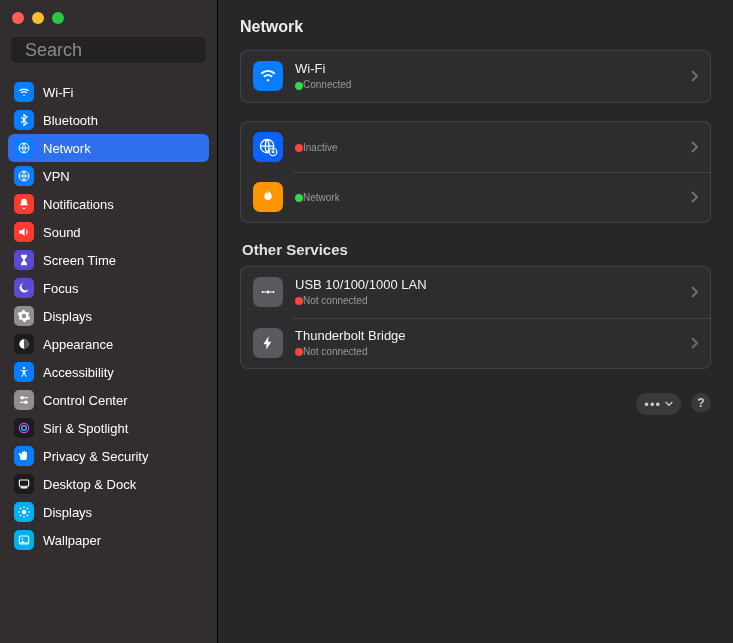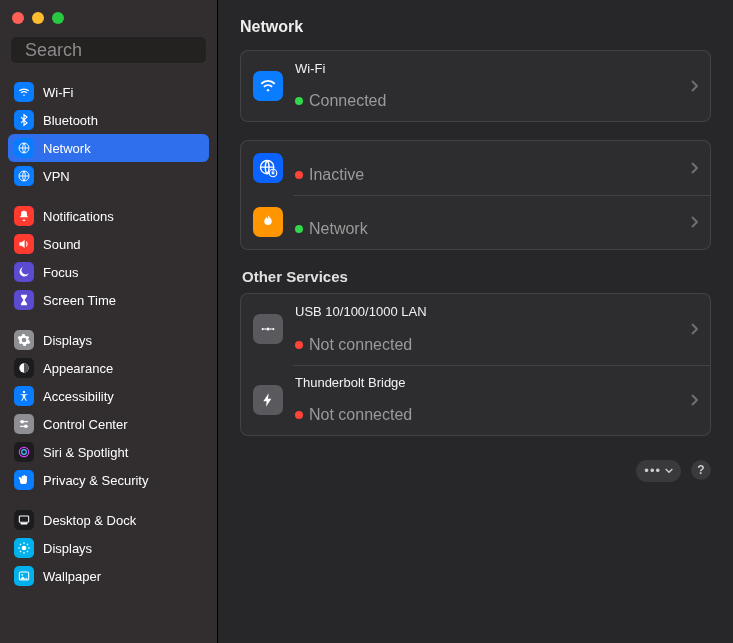--- a/index.html
+++ b/index.html
@@ -14,42 +14,42 @@
   .dot.red { background: #ff5f57; }
   .dot.yellow { background: #febc2e; }
   .dot.green { background: #28c840; }
   .search-wrap { padding: 4px 10px 10px 10px; }
   .search { display: flex; align-items: center; gap: 6px; background: rgba(0,0,0,0.28); border: 1px solid rgba(255,255,255,0.07); border-radius: 6px; padding: 4px 8px; height: 28px; }
   .search input { flex: 1; background: transparent; border: none; outline: none; color: #ddd; font-size: 18px; }
   .search input::placeholder { color: #8a8a8a; }
   .search svg { opacity: 0.55; }
 
   .side-scroll { flex: 1; overflow-y: auto; padding: 0 8px 12px 8px; }
-  .side-group { margin-top: 12px; }
+  .side-group { }
   .side-group:first-child { margin-top: 4px; }
   .side-item { display: flex; align-items: center; gap: 9px; padding: 4px 6px; border-radius: 6px; cursor: default; height: 28px; }
   .side-item.selected { background: #2f6fed; }
   .side-item .lbl { font-size: 13px; color: #fff; }
   .ic { width: 20px; height: 20px; border-radius: 5px; display: flex; align-items: center; justify-content: center; flex-shrink: 0; }
 
   .ic svg { width: 14px; height: 14px; }
 
   
   .main { flex: 1; background: #272729; display: flex; flex-direction: column; }
   .main-header { padding: 18px 22px 14px 22px; }
   .main-header h1 { font-size: 16px; font-weight: 700; color: #eee; }
 
   .content { padding: 0 22px 20px 22px; flex: 1; overflow-y: auto; }
   .card { border: 1px solid rgba(255,255,255,0.10); background: rgba(255,255,255,0.03); border-radius: 8px; margin-bottom: 18px; }
   .row { display: flex; align-items: center; gap: 12px; padding: 10px 12px; position: relative; cursor: default; }
   .row + .row::before { content: ""; position: absolute; top: 0; left: 52px; right: 0; height: 1px; background: rgba(255,255,255,0.10); }
   .row .big-ic { width: 30px; height: 30px; border-radius: 7px; display: flex; align-items: center; justify-content: center; flex-shrink: 0; }
   .row .text { flex: 1; display: flex; flex-direction: column; line-height: 1.25; }
   .row .title { font-size: 13px; color: #f2f2f2; font-weight: 500; }
-  .row .status { font-size: 16px; color: #9a9a9a; display: flex; align-items: center; gap: 6px; margin-top: 14px; }
+  .row .status { font-size: 10px; color: #9a9a9a; display: flex; align-items: center; margin-top: 2px; }
   .status-dot { width: 8px; height: 8px; border-radius: 50%; }
   .chev { color: #6e6e6e; }
   .section-title { font-size: 15px; font-weight: 600; color: #e0e0e0; margin: 4px 2px 8px 2px; }
 
   .footer-actions { display: flex; justify-content: flex-end; gap: 10px; padding-top: 6px; }
   .pill-btn { background: #3a3a3c; border-radius: 14px; height: 22px; padding: 0 8px; display: flex; align-items: center; gap: 4px; color: #ccc; font-size: 13px; }
   .help-btn { width: 20px; height: 20px; border-radius: 50%; background: #3a3a3c; color: #ccc; display: flex; align-items: center; justify-content: center; font-size: 12px; font-weight: 600; }
 
   
   .bg-blue { background: #0a7cff; }
@@ -138,32 +138,32 @@
               <svg viewBox="0 0 24 24" fill="#fff">
                 <path d="M4 9v6h4l5 4V5L8 9H4z"></path>
                 <path d="M16 8c1.5 1 1.5 7 0 8" fill="none" stroke="#fff" stroke-width="1.8"></path>
               </svg>
             </div>
           <span class="lbl">Sound</span>
         </div>
         <div class="side-item">
           <div class="ic bg-purple">
               <svg viewBox="0 0 24 24" fill="#fff">
+                <path d="M7 3h10v3l-4 6 4 6v3H7v-3l4-6-4-6V3z"></path>
+              </svg>
+            </div>
+          <span class="lbl">Screen Time</span>
+        </div>
+        <div class="side-item">
+          <div class="ic bg-purple">
+              <svg viewBox="0 0 24 24" fill="#fff">
                 <path d="M20 14A8 8 0 1 1 10 4a6.5 6.5 0 0 0 10 10z"></path>
               </svg>
             </div>
           <span class="lbl">Focus</span>
-        </div>
-        <div class="side-item">
-          <div class="ic bg-purple">
-              <svg viewBox="0 0 24 24" fill="#fff">
-                <path d="M7 3h10v3l-4 6 4 6v3H7v-3l4-6-4-6V3z"></path>
-              </svg>
-            </div>
-          <span class="lbl">Screen Time</span>
         </div>
       </div>
 
       <div class="side-group">
         <div class="side-item">
           <div class="ic bg-lightgrey">
               <svg viewBox="0 0 24 24" fill="#fff">
                 <path d="M12 8a4 4 0 1 0 0 8 4 4 0 0 0 0-8zm9 4a9 9 0 0 1-.2 1.8l2 1.6-2 3.4-2.4-1a8.9 8.9 0 0 1-3.1 1.8l-.4 2.6h-4l-.4-2.6a8.9 8.9 0 0 1-3.1-1.8l-2.4 1-2-3.4 2-1.6A9 9 0 0 1 3 12c0-.6.1-1.2.2-1.8l-2-1.6 2-3.4 2.4 1A8.9 8.9 0 0 1 8.7 4.4L9.1 1.8h4l.4 2.6a8.9 8.9 0 0 1 3.1 1.8l2.4-1 2 3.4-2 1.6c.1.6.2 1.2.2 1.8z"></path>
               </svg>
             </div>

